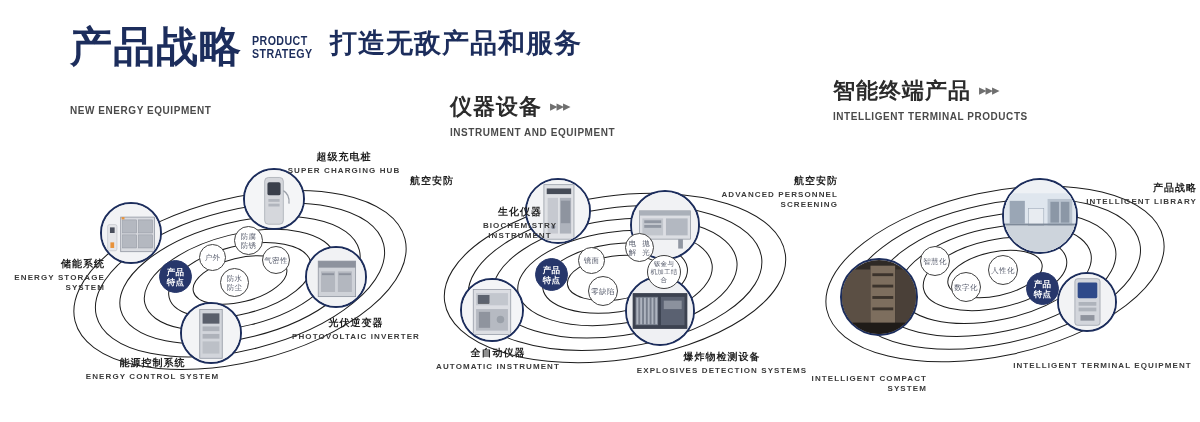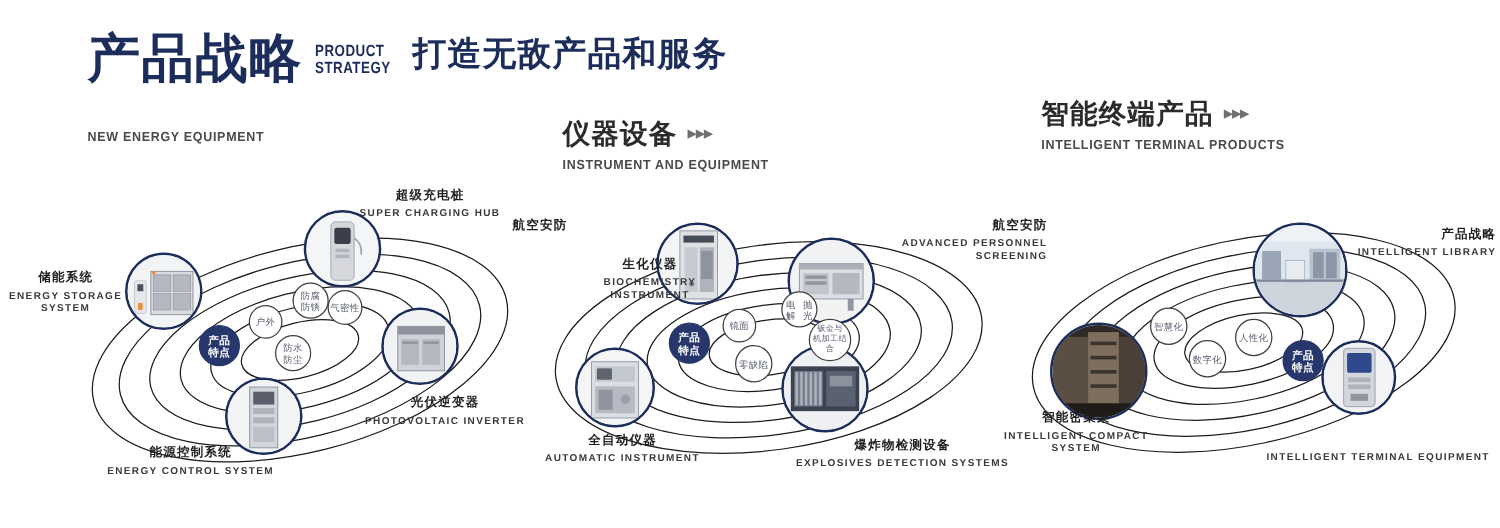--- a/index.html
+++ b/index.html
@@ -54,21 +54,21 @@
   }
   .chip.core{
     background:#27376b;border:1px solid #27376b;color:#ffffff;font-weight:bold;
     font-size:8.5px;line-height:10px;
   }
 
   
   .label{position:absolute;}
   .lb-cn{font-size:10px;font-weight:bold;color:#1f1f1f;letter-spacing:1px;line-height:1.05;white-space:nowrap;}
   .lb-en{font-size:8px;color:#3a3a3a;letter-spacing:1.1px;margin-top:3px;line-height:10px;font-weight:bold;}
-  .ta-r{text-align:center;}
+  .ta-r{text-align:right;margin-top:41px;}
   .ta-l{text-align:right;}
   .ta-c{text-align:center;}
 </style>
 </head>
 <body>
 
 <div class="page">
 
   <div class="header">
     <div class="title-cn">产品战略</div>
@@ -161,21 +161,21 @@
     </div>
     <div class="chip" style="left:159px;top:94px;width:27px;height:27px;">户外</div>
     <div class="chip" style="left:194px;top:76px;width:29px;height:29px;flex-direction:column;">
       <span>防腐</span>
       <span>防锈</span>
     </div>
     <div class="chip" style="left:180px;top:118px;width:29px;height:29px;flex-direction:column;text-align:right;">
       <span>防水</span>
       <span>防尘</span>
     </div>
-    <div class="chip" style="left:222px;top:82px;width:28px;height:28px;">气密性</div>
+    <div class="chip" style="left:222px;top:96px;width:28px;height:28px;">气密性</div>
   </div>
 
   <div class="label ta-r" style="left:0px;top:218px;width:105px;">
     <div class="lb-cn">储能系统</div>
     <div class="lb-en">ENERGY STORAGE</div>
     <div class="lb-en" style="margin-top:0;">SYSTEM</div>
   </div>
 
   <div class="label ta-c" style="left:283px;top:152px;width:122px;">
     <div class="lb-cn">超级充电桩</div>
@@ -366,21 +366,20 @@
       <span>特点</span>
     </div>
   </div>
 
   <div class="label ta-l" style="left:1052px;top:183px;width:145px;">
     <div class="lb-cn">产品战略</div>
     <div class="lb-en">INTELLIGENT LIBRARY</div>
   </div>
 
   <div class="label ta-r" style="left:795px;top:330px;width:132px;">
-    <div class="lb-cn">智能密集架</div>
     <div class="lb-en">INTELLIGENT COMPACT</div>
     <div class="lb-en" style="margin-top:0;">SYSTEM</div>
   </div>
 
   <div class="label ta-c" style="left:1010px;top:358px;width:185px;">
     <div class="lb-en">INTELLIGENT TERMINAL EQUIPMENT</div>
   </div>
 
 </div>
 

